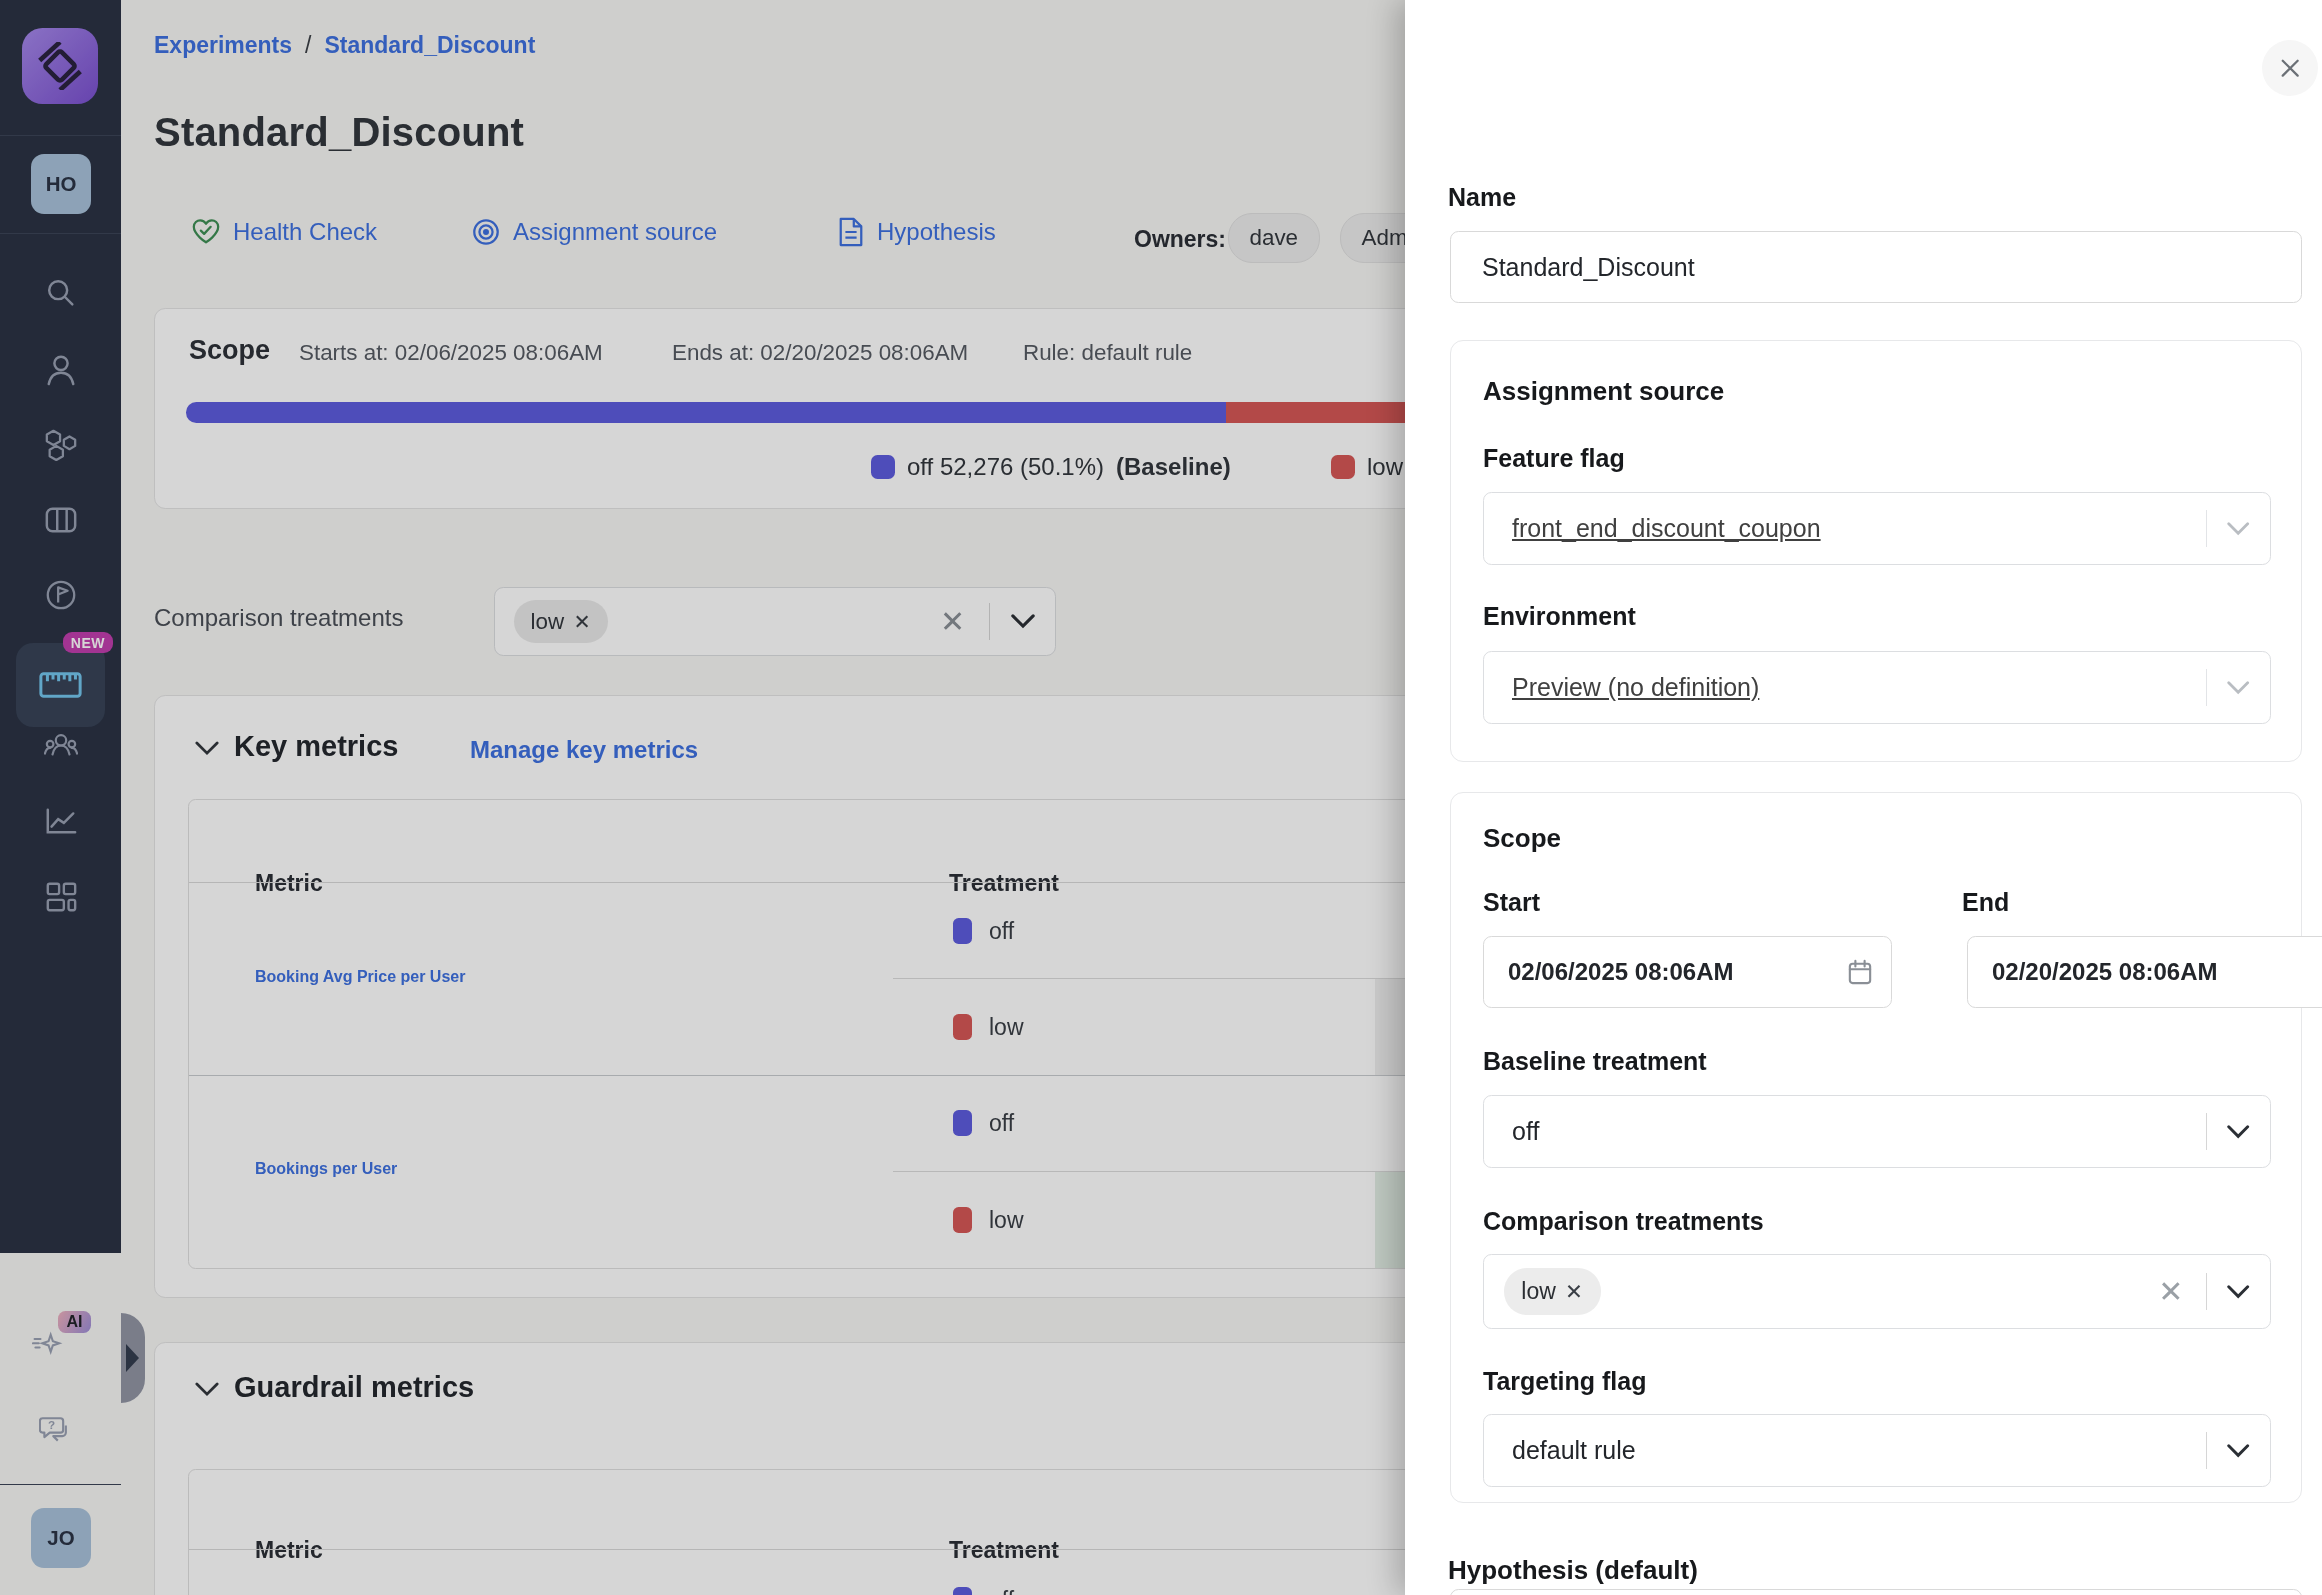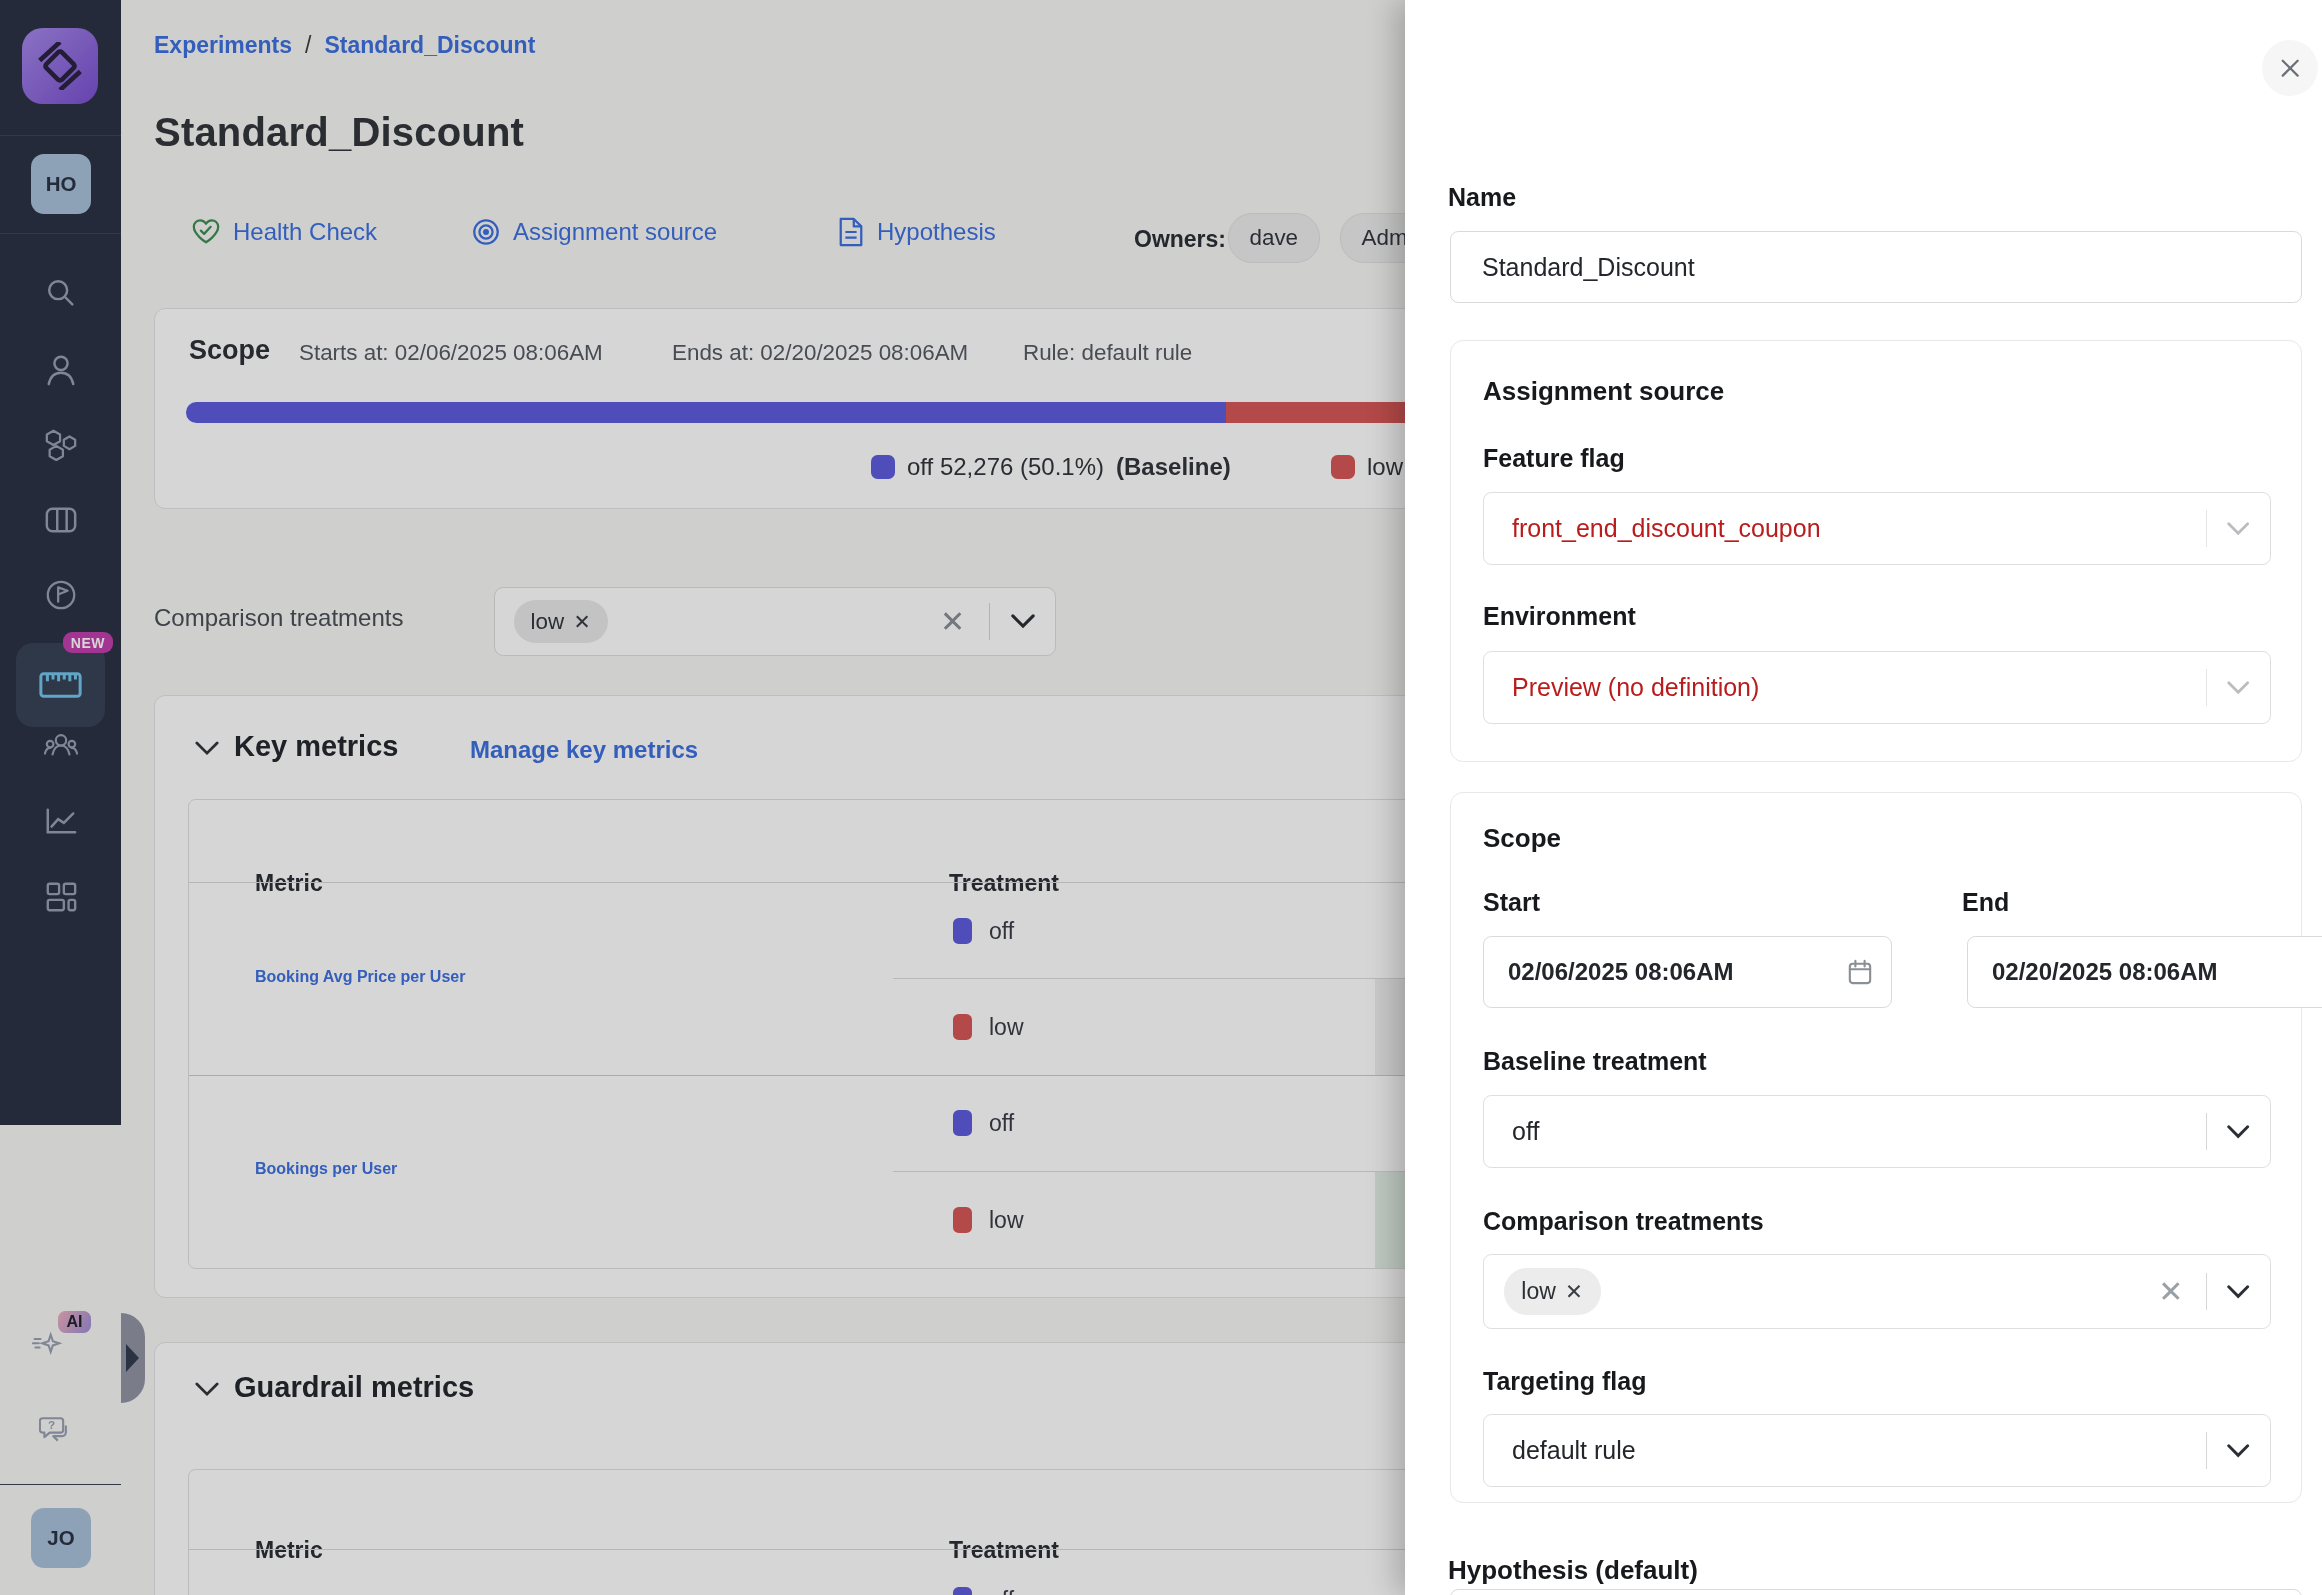--- a/index.html
+++ b/index.html
@@ -4,21 +4,21 @@
 <style>
   html,body{margin:0;padding:0;}
   body{
     width:2322px;height:1595px;overflow:hidden;position:relative;
     font-family:"Liberation Sans","DejaVu Sans",sans-serif;
     background:#f7f7f5;-webkit-font-smoothing:antialiased;
   }
   .abs{position:absolute;}
 
   
-  .sidebar{position:absolute;left:0;top:0;width:121px;height:1125px;background:var(--sidebar-bg,#2b3345);z-index:2;}
+  .sidebar{position:absolute;left:0;top:0;width:121px;height:1253px;background:var(--sidebar-bg,#2b3345);z-index:2;}
   .sb-divider{position:absolute;left:0;width:121px;height:0.9px;background:#3c4458;}
   .logo{position:absolute;left:22.4px;top:28px;width:76px;height:76px;border-radius:20.5px;
     background:linear-gradient(135deg,#a588ea 0%,#7a50cf 100%);}
   .logo svg{position:absolute;left:14px;top:14px;}
   .avatar{position:absolute;left:31px;width:60px;height:60px;border-radius:13px;background:#a9c2da;
     display:flex;align-items:center;justify-content:center;font-weight:700;font-size:20.5px;color:#2b3446;}
   .sb-icon{position:absolute;left:44px;width:34px;height:34px;}
   .sb-active{position:absolute;left:16px;top:643px;width:89px;height:84px;border-radius:17px;background:#384357;}
   .new-badge{position:absolute;right:-7.5px;top:-11.2px;background:var(--new-badge,#c13fae);color:#fff;
     font-size:14px;font-weight:700;letter-spacing:0.5px;padding:2.8px 7.5px;border-radius:9px;}
@@ -73,21 +73,21 @@
   .panel{position:absolute;left:1405px;top:0;width:917px;height:1595px;background:#fff;z-index:20;
     box-shadow:-9.3px 0 28px rgba(0,0,0,0.22);}
   .close-btn{position:absolute;left:857px;top:40px;width:56px;height:56px;border-radius:50%;background:#f6f6f6;
     display:flex;align-items:center;justify-content:center;}
   .panel-title{position:absolute;left:43px;top:54px;font-size:42px;font-weight:700;color:#17181a;}
   .plabel{position:absolute;font-size:25px;font-weight:700;color:#17191c;}
   .pcard{position:absolute;border:1.4px solid #e7e8ea;border-radius:13px;background:#fff;}
   .pcard-title{position:absolute;font-size:26px;font-weight:700;color:#17191c;}
   .sel{position:absolute;background:#fff;border:0.9px solid #dcdee1;border-radius:8.4px;display:flex;align-items:center;}
   .sel .val{padding-left:28px;font-size:25px;color:#23262b;flex:1;white-space:nowrap;}
-  .sel.disabled .val{color:#b91c1c;}
+  .sel.disabled .val{color:#404040;text-decoration:underline;}
   .sel .chev{margin:0 20.5px;}
   .text-input{position:absolute;background:#fff;border:0.9px solid #d9d9d9;border-radius:8.4px;
     display:flex;align-items:center;}
   .text-input .val{padding-left:31px;font-size:25px;color:#23262b;flex:1;white-space:nowrap;}
   .date-input{position:absolute;background:#fff;border:0.9px solid #d9d9d9;border-radius:8.4px;
     display:flex;align-items:center;justify-content:space-between;}
   .date-input .val{padding-left:24px;font-size:24px;color:#23262b;white-space:nowrap;font-weight:bold;}
   .date-input svg{margin-right:18.6px;flex:none;}
   .pchip{background:#ececec;border-radius:23px;height:47px;display:flex;align-items:center;gap:9.3px;
     padding:0 17.7px;font-size:23px;color:#2b2e33;margin-left:19.6px;}

